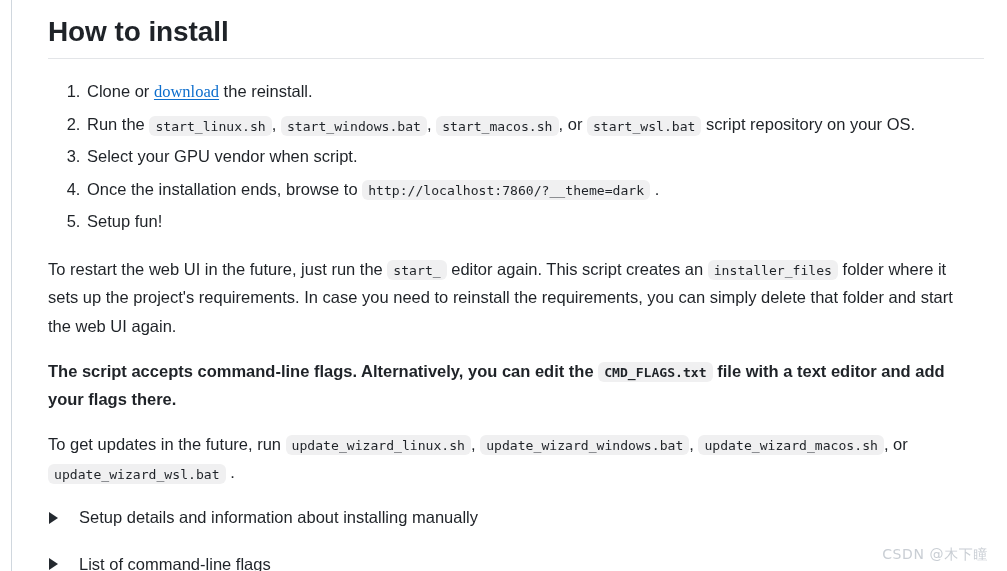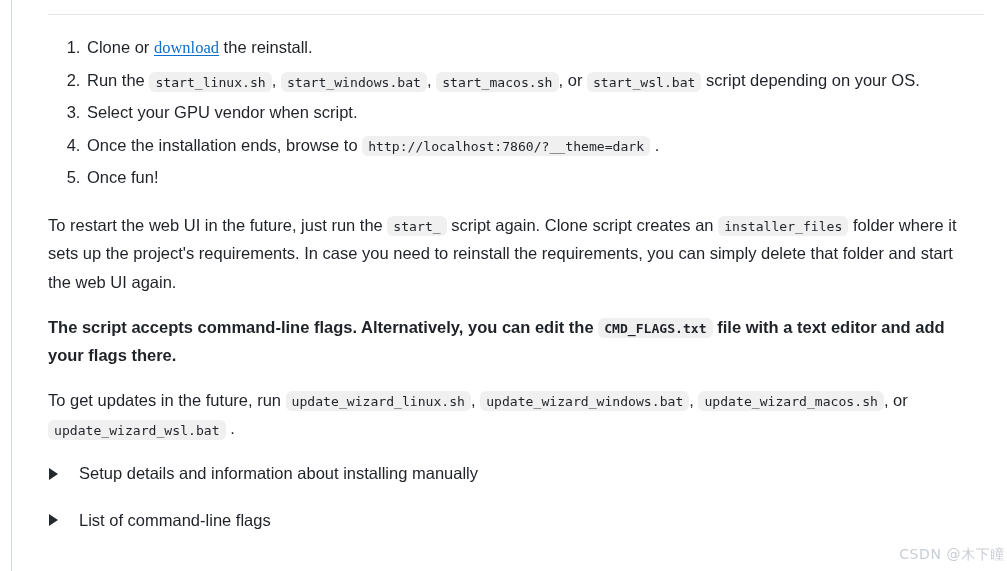--- a/index.html
+++ b/index.html
@@ -109,63 +109,64 @@
     margin-left: 1px;
   }
   .details-label {
     font-size: 16.5px;
     line-height: 1.4;
     color: #1f2328;
   }
 
   .watermark {
     position: absolute;
-    right: 2px;
+    right: 19px;
     bottom: 7px;
     font-size: 14px;
     color: #c9ced4;
     letter-spacing: 0.6px;
     font-family: "DejaVu Sans", sans-serif;
     white-space: nowrap;
   }
 </style>
 </head>
 <body>
 
 <div class="edge-rule"></div>
 
 <div class="page">
 
+  <h1 class="doc-title">How to install</h1>
   <div class="title-rule"></div>
 
   <ol class="steps">
 
     <li>
       <span>Clone or </span><a class="link" href="#">download</a><span> the reinstall.</span>
     </li>
 
     <li>
-      <span>Run the </span><code class="c">start_linux.sh</code><span>,</span> <code class="c">start_windows.bat</code><span>,</span> <code class="c">start_macos.sh</code><span>,</span> <span>or</span> <code class="c">start_wsl.bat</code> <span>script depending on your OS.</span>
+      <span>Run the </span><code class="c">start_linux.sh</code><span>,</span> <code class="c">start_windows.bat</code><span>,</span> <code class="c">start_macos.sh</code><span>,</span> <span>or</span> <code class="c">start_wsl.bat</code> <span>script repository on your OS.</span>
     </li>
 
     <li>
       <span>Select your GPU vendor when script.</span>
     </li>
 
     <li>
       <span>Once the installation ends, browse to </span><code class="c">http://localhost:7860/?__theme=dark</code> <span>.</span>
     </li>
 
     <li>
-      <span>Once fun!</span>
+      <span>Setup fun!</span>
     </li>
 
   </ol>
 
-  <p class="para"><span>To restart the web UI in the future, just run the </span><code class="c">start_</code><span> script again. Clone script creates an </span><code class="c">installer_files</code><span> folder where it sets up the project's requirements. In case you need to reinstall the requirements, you can simply delete that folder and start the web UI again.</span></p>
+  <p class="para"><span>To restart the web UI in the future, just run the </span><code class="c">start_</code><span> editor again. This script creates an </span><code class="c">installer_files</code><span> folder where it sets up the project's requirements. In case you need to reinstall the requirements, you can simply delete that folder and start the web UI again.</span></p>
 
   <p class="para tight"><span>The script accepts command-line flags. Alternatively, you can edit the </span><code class="c">CMD_FLAGS.txt</code><span> file with a text editor and add your flags there.</span></p>
 
   <p class="para"><span>To get updates in the future, run </span><code class="c">update_wizard_linux.sh</code><span>,</span> <code class="c">update_wizard_windows.bat</code><span>,</span> <code class="c">update_wizard_macos.sh</code><span>,</span> <span>or</span> <code class="c">update_wizard_wsl.bat</code> <span>.</span></p>
 
   <div class="details-list">
 
     <div class="details-row">
       <span class="tri"></span>
       <span class="details-label">Setup details and information about installing manually</span>

